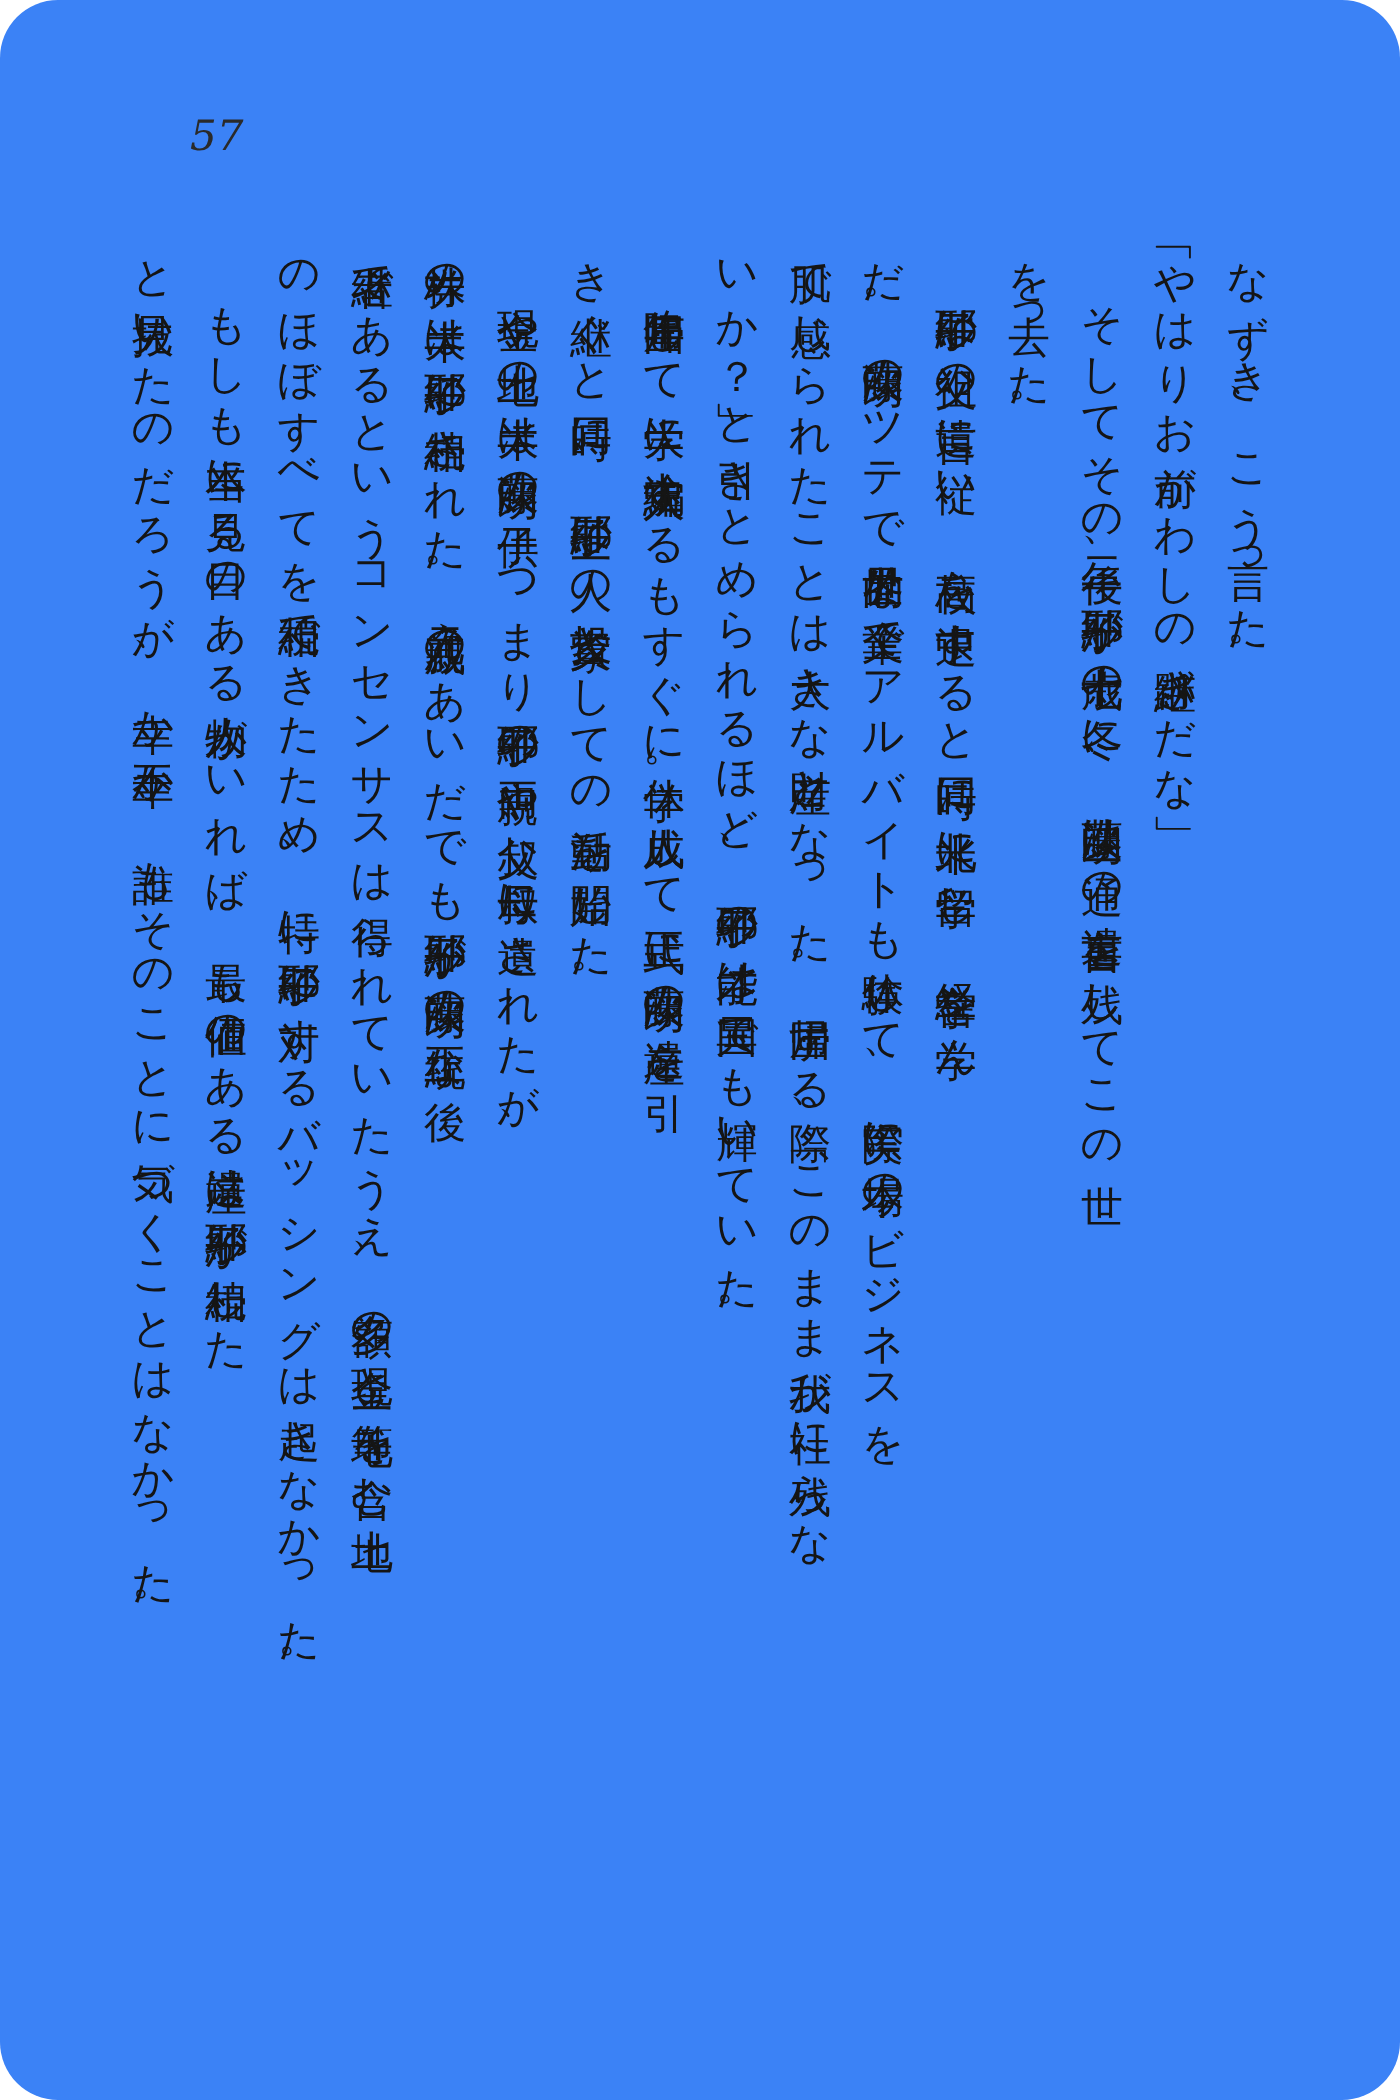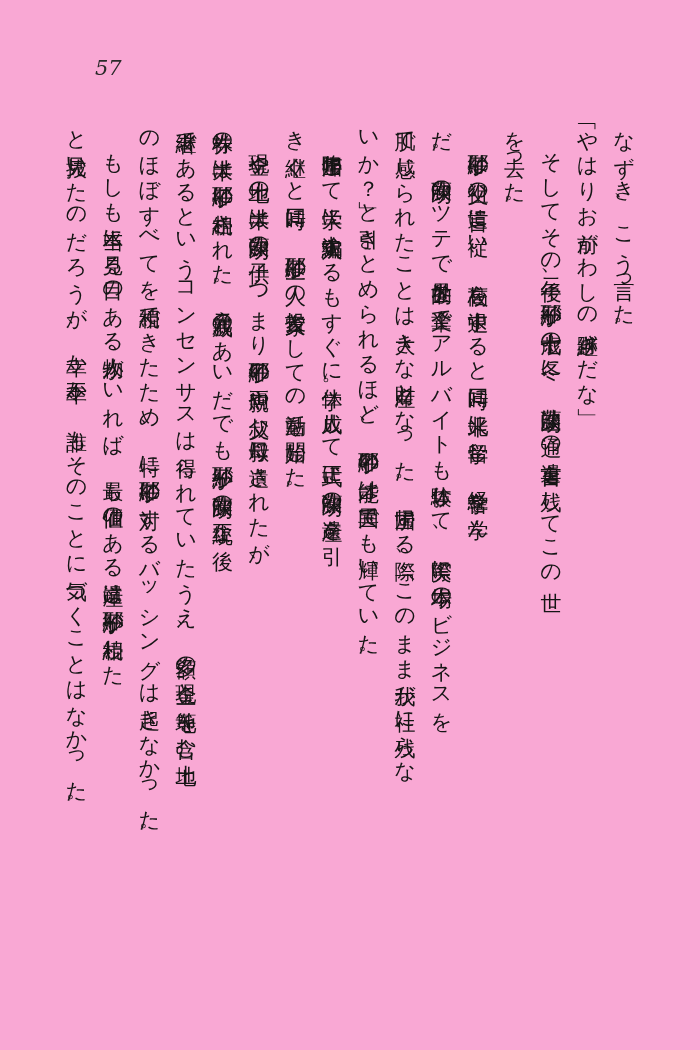--- a/index.html
+++ b/index.html
@@ -4,22 +4,23 @@
 <style>
   html, body {
     margin: 0;
     padding: 0;
     background: #ffffff;
   }
   .sheet {
     position: relative;
     width: 700px;
     height: 1050px;
-    background: #f9a8d4;
+    background: #3b82f6;
     overflow: hidden;
+    border-radius: 29px;
   }
   .pagenum {
     position: absolute;
     left: 95px;
     top: 56px;
     font-family: "DejaVu Serif", "Liberation Serif", serif;
     font-style: italic;
     font-size: 21px;
     color: #2a2a2a;
   }

